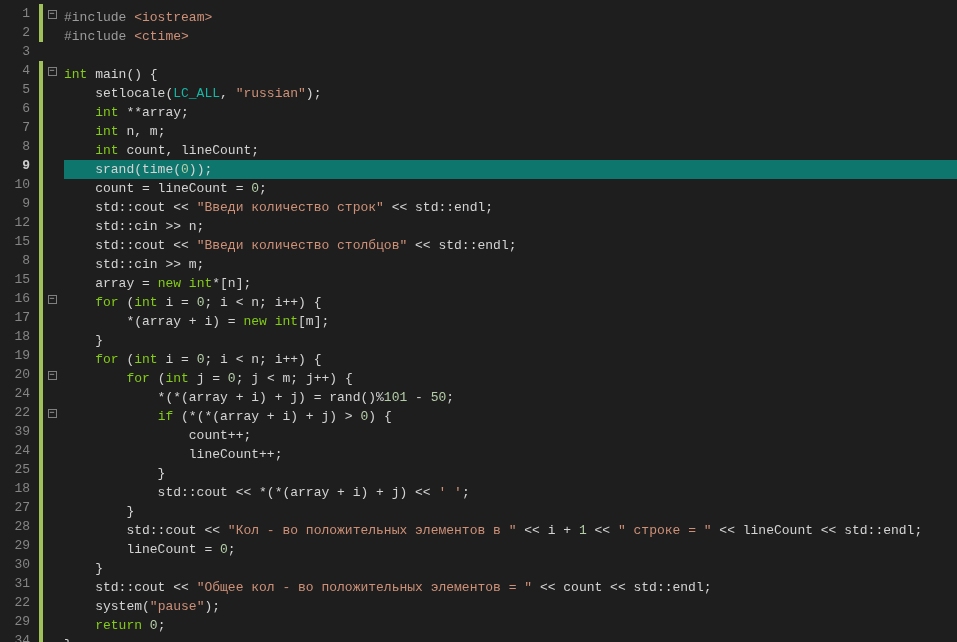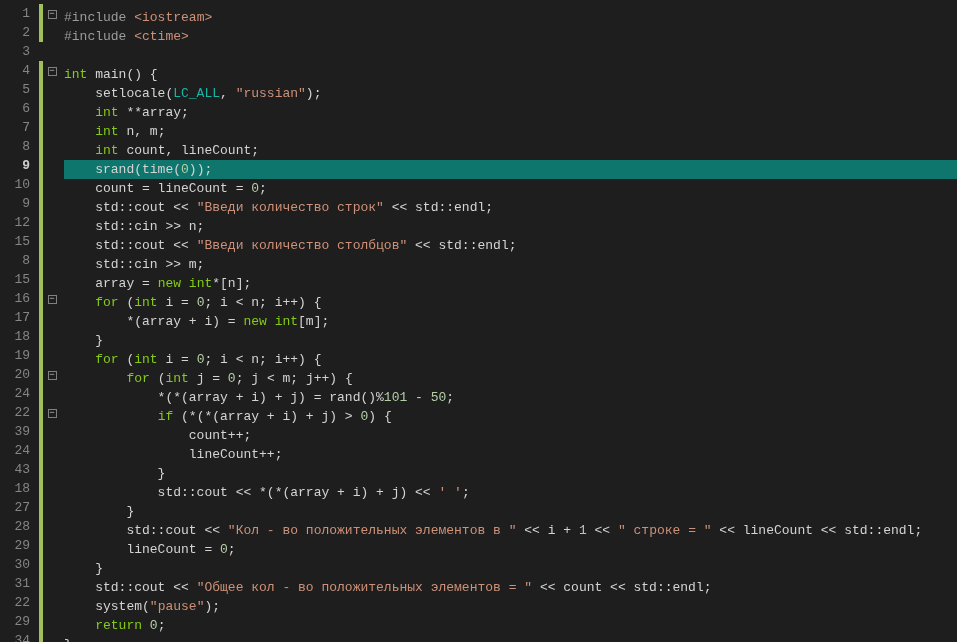--- a/index.html
+++ b/index.html
@@ -94,21 +94,21 @@
       <div class="ln">15</div>
       <div class="ln">16</div>
       <div class="ln">17</div>
       <div class="ln">18</div>
       <div class="ln">19</div>
       <div class="ln">20</div>
       <div class="ln">24</div>
       <div class="ln">22</div>
       <div class="ln">39</div>
       <div class="ln">24</div>
-      <div class="ln">43</div>
+      <div class="ln">25</div>
       <div class="ln">18</div>
       <div class="ln">27</div>
       <div class="ln">28</div>
       <div class="ln">29</div>
       <div class="ln">30</div>
       <div class="ln">31</div>
       <div class="ln">22</div>
       <div class="ln">29</div>
       <div class="ln">34</div>
     </div>

